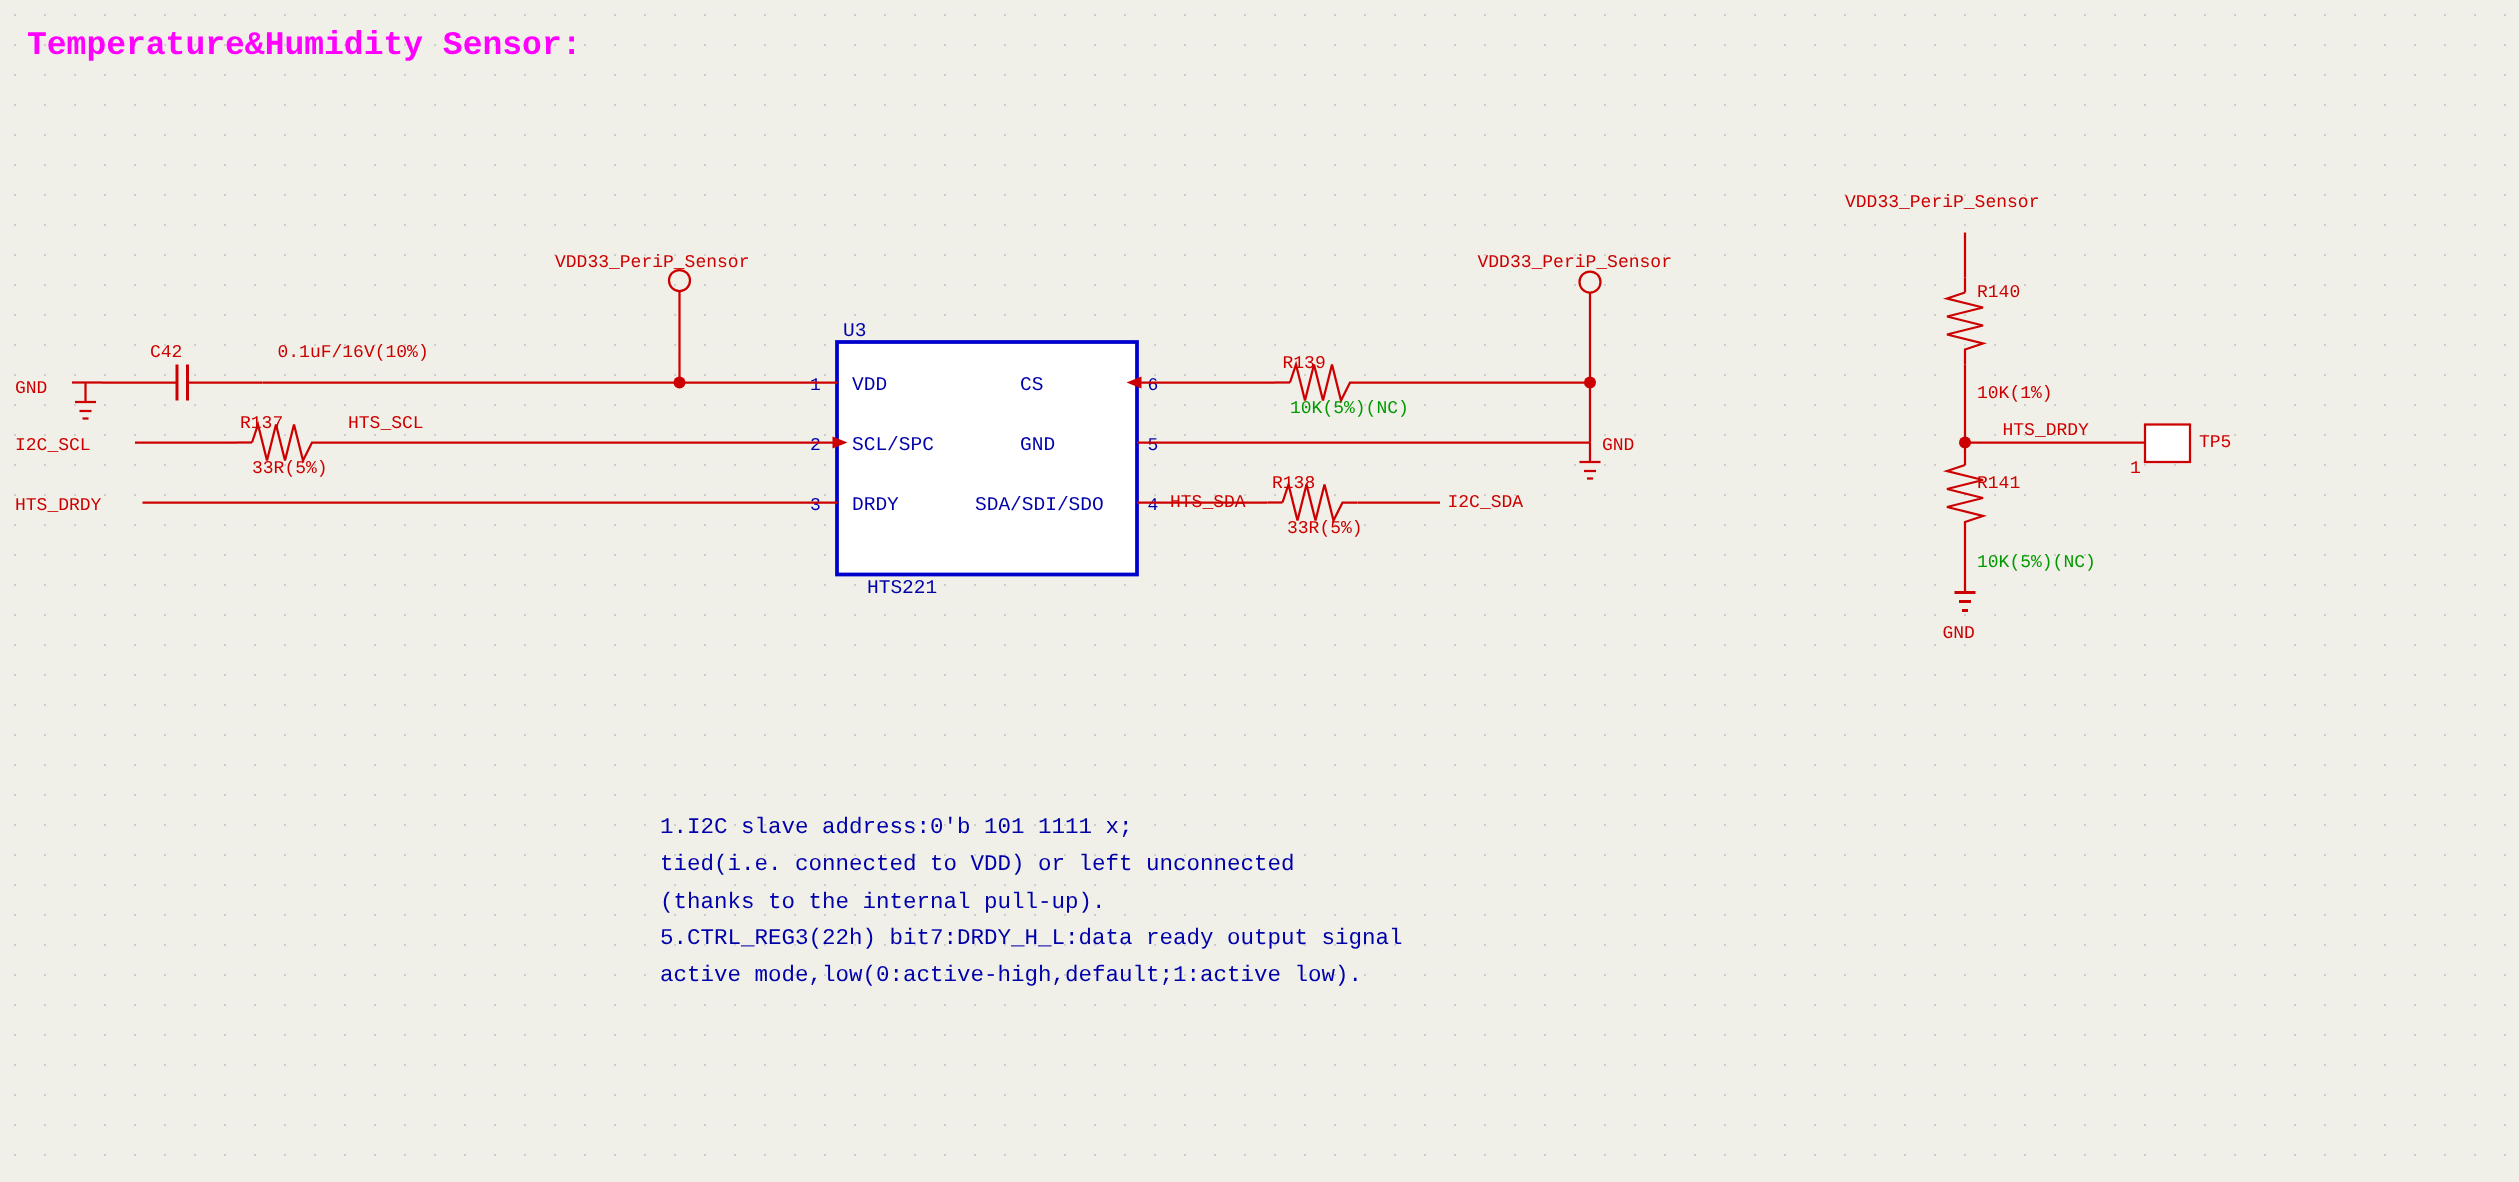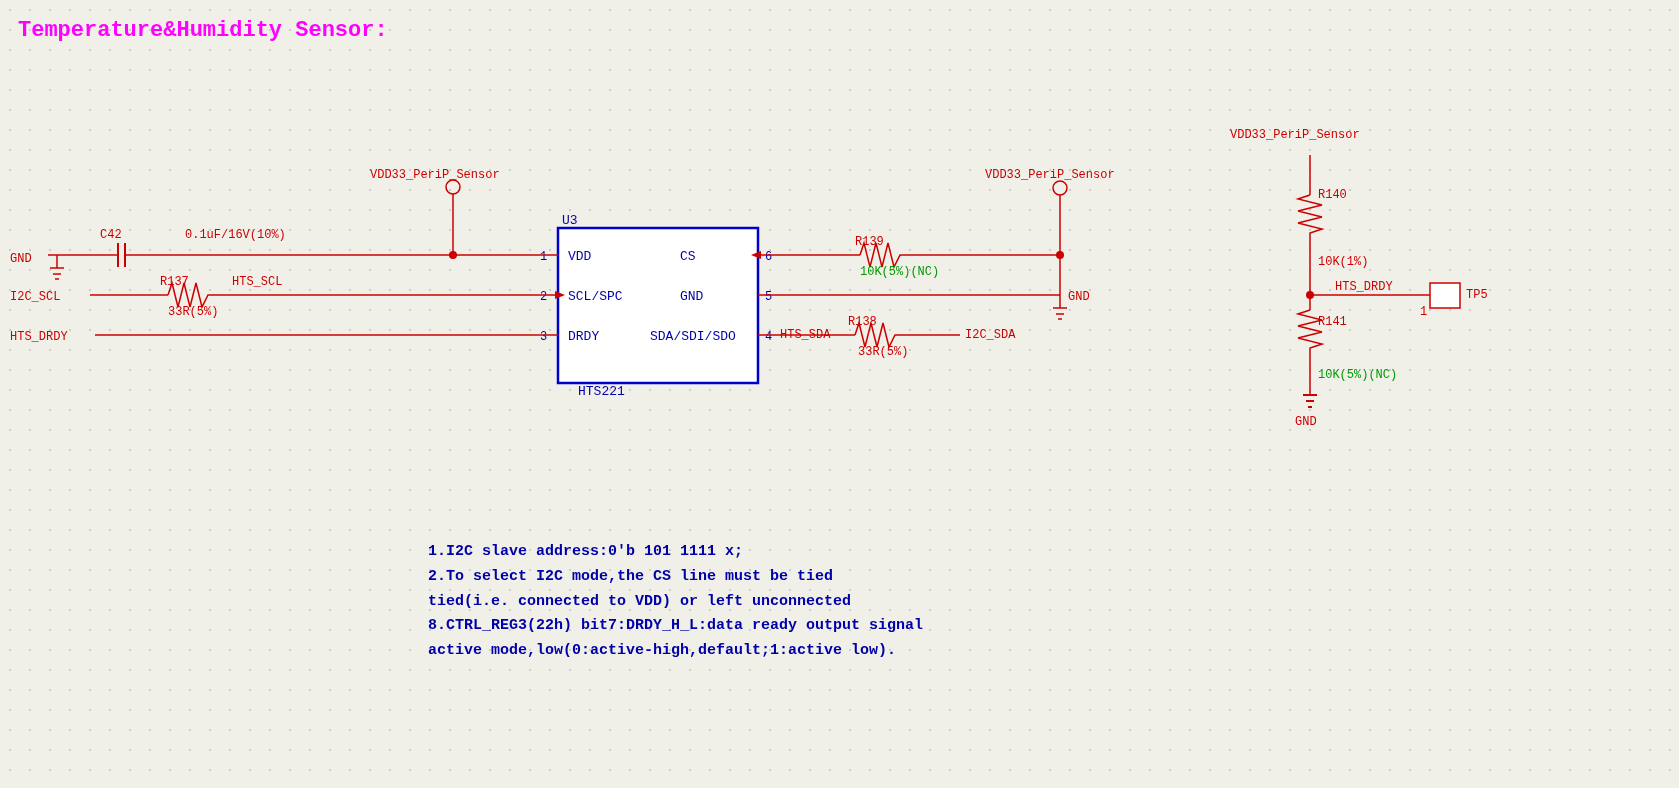--- a/index.html
+++ b/index.html
@@ -183,21 +183,21 @@
     <text x="1318" y="378" font-family="Courier New" font-size="12" fill="#009900">10K(5%)(NC)</text>
 
     <line x1="1310" y1="358" x2="1310" y2="395" stroke="#cc0000" stroke-width="1.5"></line>
     <line x1="1303" y1="395" x2="1317" y2="395" stroke="#cc0000" stroke-width="2"></line>
     <line x1="1306" y1="401" x2="1314" y2="401" stroke="#cc0000" stroke-width="2"></line>
     <line x1="1308" y1="407" x2="1312" y2="407" stroke="#cc0000" stroke-width="2"></line>
     <text x="1295" y="425" font-family="Courier New" font-size="12" fill="#cc0000">GND</text>
 
   </svg>
 
-  <div style="position:absolute; left:428px; top:540px; font-family:'Courier New',Courier,monospace; font-size:15px; color:#0000aa; line-height:1.65;font-weight:bold;">
+  <div style="position:absolute; left:440px; top:540px; font-family:'Courier New',Courier,monospace; font-size:15px; color:#0000aa; line-height:1.65;">
     <div>1.I2C slave address:0'b 101 1111 x;</div>
-    <div>2.To select I2C mode,the CS line must be tied</div>
     <div>   tied(i.e. connected to VDD) or left unconnected</div>
-    <div>8.CTRL_REG3(22h)  bit7:DRDY_H_L:data  ready  output  signal</div>
+    <div>   (thanks to the internal pull-up).</div>
+    <div>5.CTRL_REG3(22h)  bit7:DRDY_H_L:data  ready  output  signal</div>
     <div>  active  mode,low(0:active-high,default;1:active  low).</div>
   </div>
 
 </div>
 
 </body></html>

